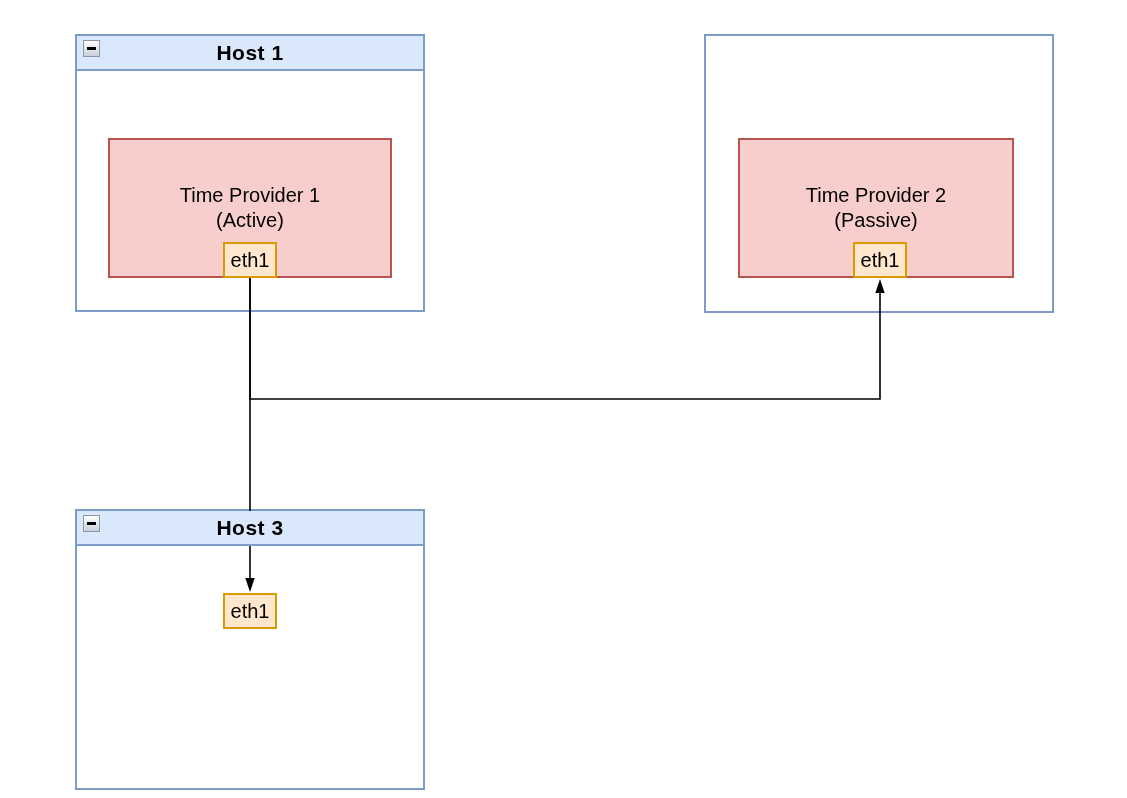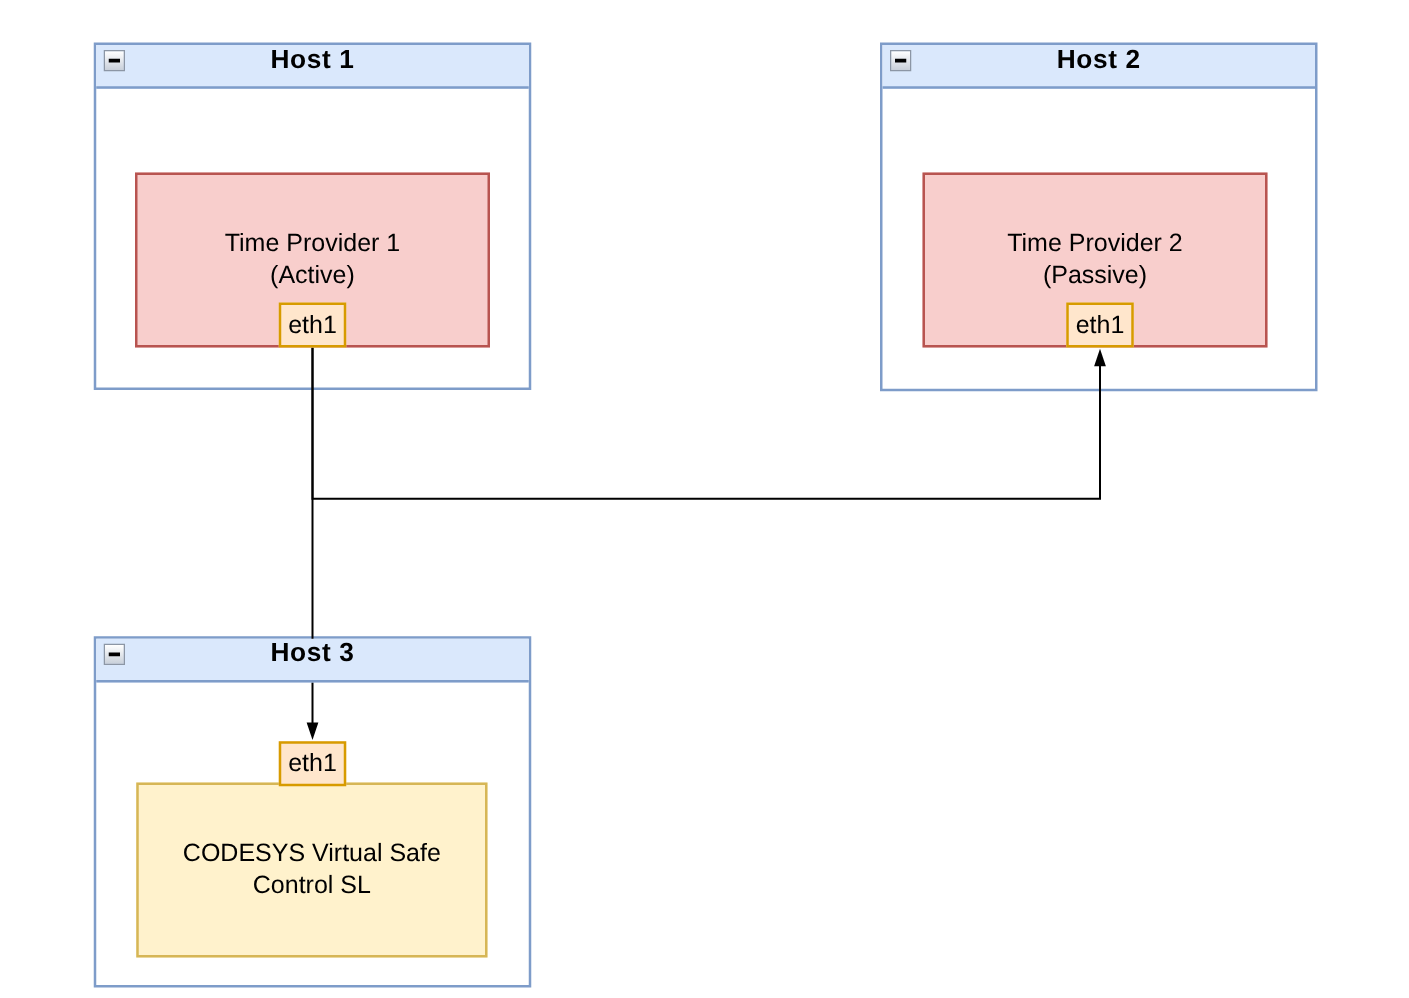--- a/index.html
+++ b/index.html
@@ -9,21 +9,21 @@
   .canvas { position:relative; width:1127px; height:798px; background:#ffffff; overflow:hidden; }
 
   
   .host { position:absolute; background:#ffffff; border:2px solid #7e9cc9; }
   #host1 { left:75px;  top:34px;  width:350px; height:278px; }
   #host2 { left:704px; top:34px;  width:350px; height:279px; }
   #host3 { left:75px;  top:509px; width:350px; height:281px; }
 
   .host-header { position:absolute; left:0; right:0; top:0; height:35px;
                  background:#dae8fc; border-bottom:2px solid #7e9cc9;
-                 display:flex; justify-content:center; z-index:3; }
+                 display:flex; align-items:center; justify-content:center; z-index:3; }
   .host-title { font-weight:bold; font-size:21px; letter-spacing:0.5px; }
 
   .collapse-btn { position:absolute; left:6px; top:4px; width:17px; height:17px;
                   border:1px solid #8c96a5; background:linear-gradient(#ffffff,#c9d0da);
                   display:flex; align-items:center; justify-content:center; cursor:pointer; }
   .collapse-minus { width:9px; height:3px; background:#000; }
 
   
   .inner-box { position:absolute; display:flex; align-items:center; justify-content:center;
                text-align:center; font-size:20px; line-height:25px; white-space:pre-line;margin-top:18px; }
@@ -61,46 +61,36 @@
     <div class="inner-box box-red" id="tp1-box">
       <span>Time Provider 1
 (Active)</span>
     </div>
     <div class="port" id="host1-port">
       <span>eth1</span>
     </div>
   </div>
 
   <div class="host" id="host2">
-    <div class="host-header">
-      <div class="collapse-btn">
-        <div class="collapse-minus"></div>
-      </div>
-      <span class="host-title">Host 2</span>
-    </div>
     <div class="inner-box box-red" id="tp2-box">
       <span>Time Provider 2
 (Passive)</span>
     </div>
     <div class="port" id="host2-port">
       <span>eth1</span>
     </div>
   </div>
 
   <div class="host" id="host3">
     <div class="host-header">
       <div class="collapse-btn">
         <div class="collapse-minus"></div>
       </div>
       <span class="host-title">Host 3</span>
     </div>
-    <div class="inner-box box-yellow" id="vsc-box">
-      <span>CODESYS Virtual Safe
-Control SL</span>
-    </div>
     <div class="port" id="host3-port">
       <span>eth1</span>
     </div>
   </div>
 
   <svg class="wires" width="1127" height="798" viewBox="0 0 1127 798" xmlns="http://www.w3.org/2000/svg">
     <path class="wire" d="M 250 278 L 250 399 L 880 399 L 880 292"></path>
     <polygon class="arrowhead" points="880,279 875.3,293 884.7,293"></polygon>
     <path class="wire" d="M 250 278 L 250 579"></path>
     <polygon class="arrowhead" points="250,592 245.3,578 254.7,578"></polygon>

